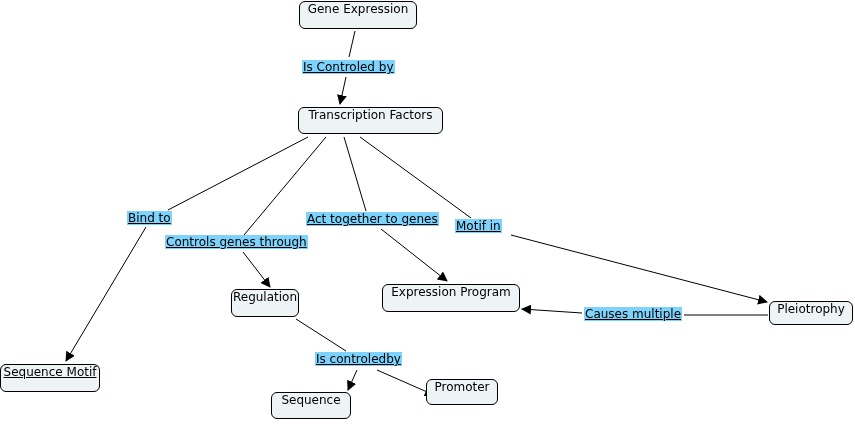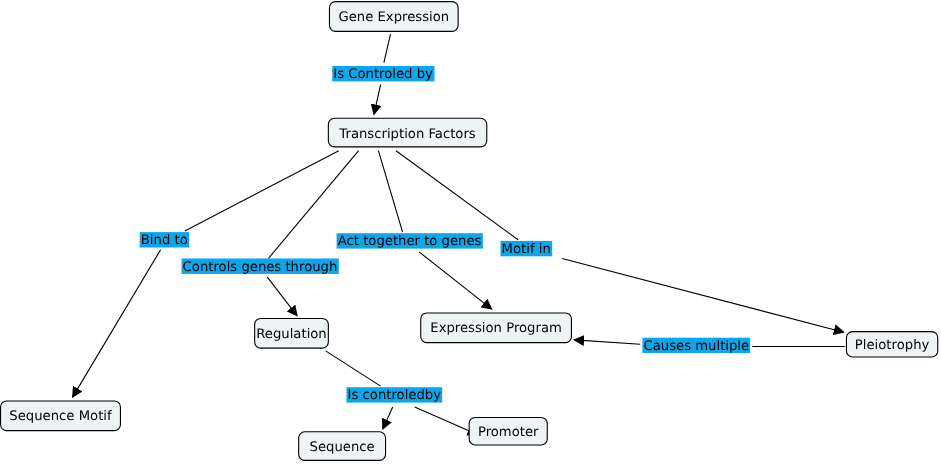--- a/index.html
+++ b/index.html
@@ -1,24 +1,24 @@
 <!DOCTYPE html>
 <html><head>
   <meta charset="utf-8">
   <style>
     html, body { margin: 0; padding: 0; background: #ffffff; }
     body { width: 855px; height: 425px; position: relative; overflow: hidden;
            font-family: "DejaVu Sans", sans-serif; font-size: 12px; color: #000; }
     svg.links { position: absolute; left: 0; top: 0; width: 855px; height: 425px; }
     .node { position: absolute; box-sizing: border-box; background: #eef3f5;
             border: 1px solid #000; border-radius: 6px; display: flex;
-            align-items: center; justify-content: center; white-space: nowrap;
+            align-items: flex-start; justify-content: center; white-space: nowrap;
             font-size: 12px; }
     .label { position: absolute; white-space: nowrap; font-size: 12px;
-             background: #0ea5e9; padding: 0 1px; line-height: 14px; }
+             background: #7dd3fc; padding: 0 1px; line-height: 14px; text-decoration: underline; }
   </style>
 </head>
 <body>
 
 <svg class="links" viewBox="0 0 855 425">
   <defs>
     <marker id="arr" markerWidth="10" markerHeight="10" refX="9" refY="5" orient="auto" markerUnits="userSpaceOnUse">
       <path d="M0,0 L10,5 L0,10 z" fill="#000"></path>
     </marker>
   </defs>
@@ -45,21 +45,21 @@
   <line x1="357" y1="370" x2="348" y2="390" stroke="#000" marker-end="url(#arr)"></line>
   <line x1="377" y1="370" x2="434" y2="395" stroke="#000" marker-end="url(#arr)"></line>
 </svg>
 
 <div class="node" style="left:299px;top:1px;width:118px;height:28px;">
   <span>Gene Expression</span>
 </div>
 <div class="node" style="left:266px;top:107px;width:145px;height:27px;margin-left:32px;">
   <span>Transcription Factors</span>
 </div>
-<div class="node" style="left:0px;top:364px;width:110px;height:28px;">
+<div class="node" style="left:0px;top:364px;width:100px;height:28px;text-decoration:underline;">
   <span>Sequence Motif</span>
 </div>
 <div class="node" style="left:231px;top:289px;width:68px;height:28px;">
   <span>Regulation</span>
 </div>
 <div class="node" style="left:382px;top:284px;width:138px;height:28px;">
   <span>Expression Program</span>
 </div>
 <div class="node" style="left:769px;top:301px;width:84px;height:24px;">
   <span>Pleiotrophy</span>

